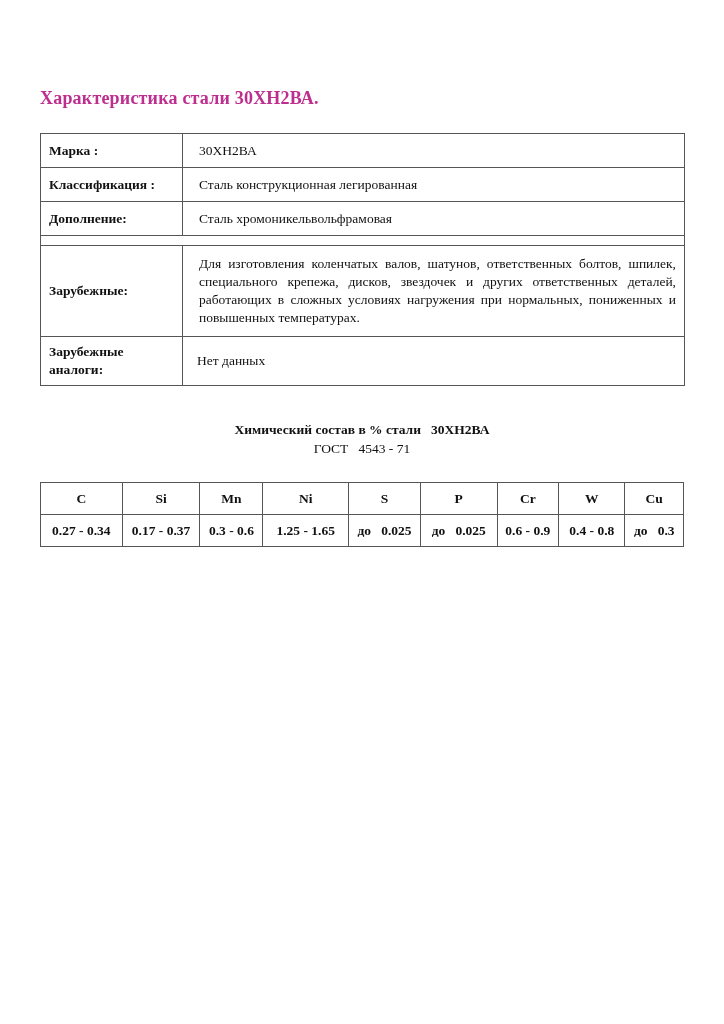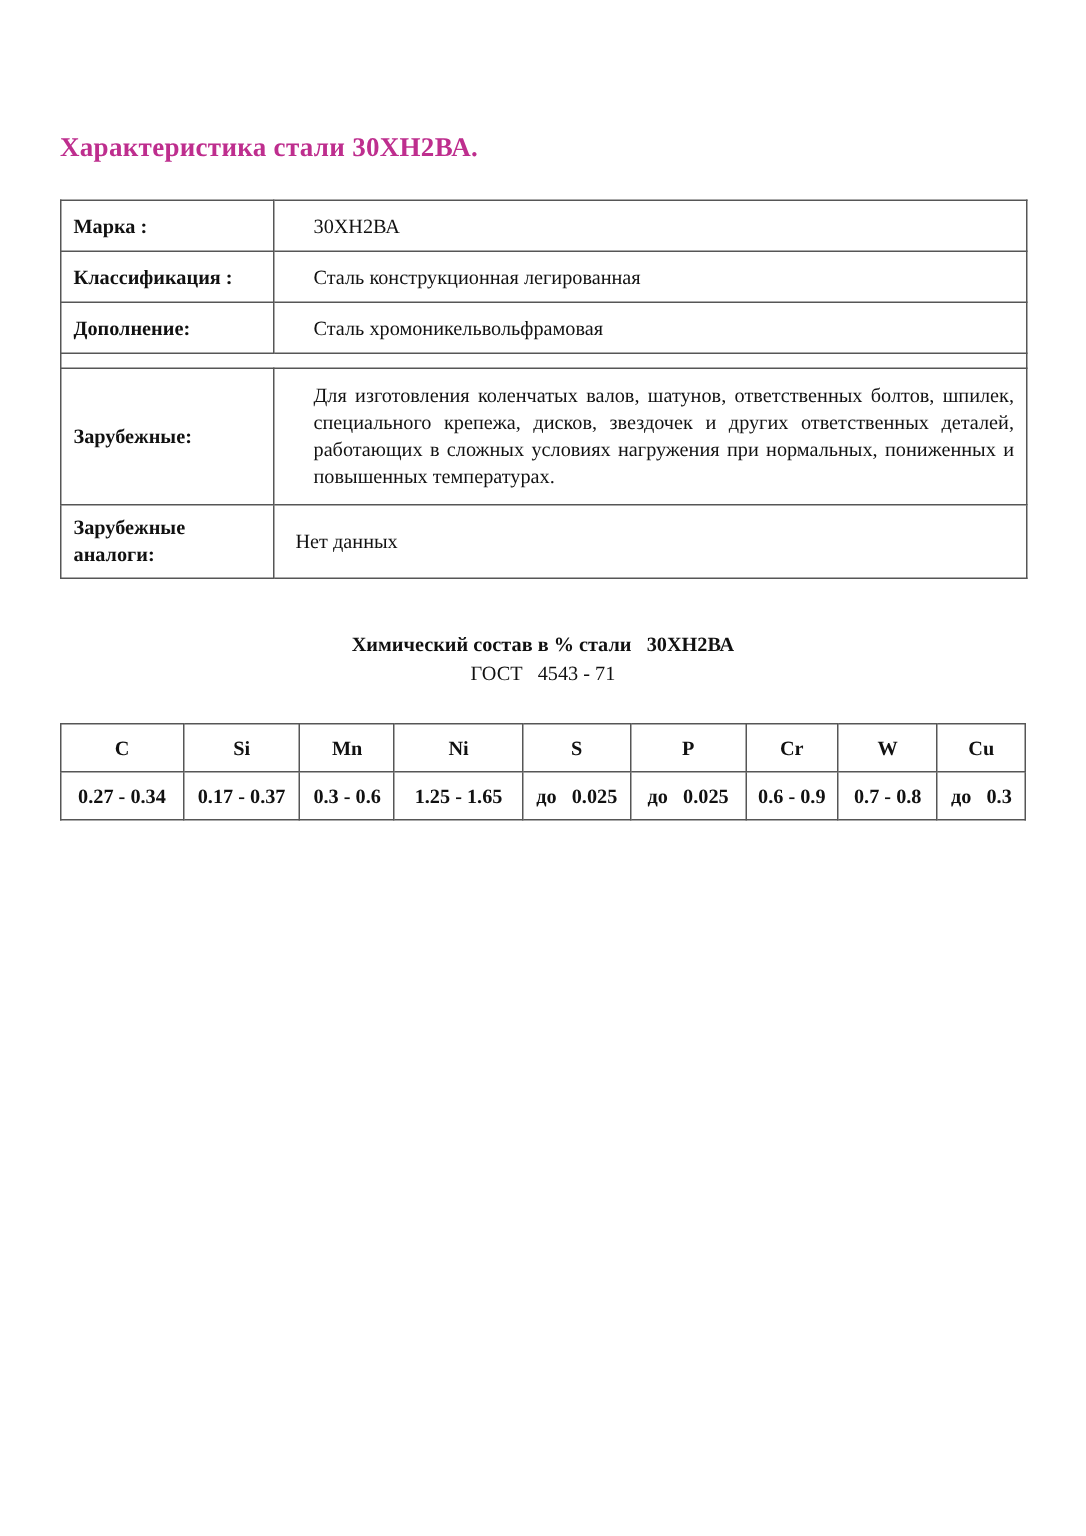--- a/index.html
+++ b/index.html
@@ -38,21 +38,21 @@
   }
   
   .info-table col.c-label { width: 142px; }
   .info-table col.c-value { width: 502px; }
   .info-table td.label {
     font-weight: bold;
     padding: 3px 8px;
     line-height: 1.3;
   }
   .info-table td.value {
-    padding: 3px 8px 3px 26px;
+    padding: 3px 8px 3px 16px;
     line-height: 1.32;
   }
   .info-table tr.r-short td { height: 27px; }
   .info-table tr.r-apply td { height: 80px; }
   .info-table tr.r-apply td.value { text-align: justify; padding-top: 5px; padding-bottom: 5px; }
   .info-table tr.r-analog td { height: 42px; }
   .info-table tr.r-analog td.value { padding-left: 14px; margin-left: 32px; }
   .info-table tr.spacer td {
     height: 9px;
     padding: 0;
@@ -156,19 +156,19 @@
         <th>Cu</th>
       </tr>
       <tr>
         <td>0.27 - 0.34</td>
         <td>0.17 - 0.37</td>
         <td>0.3 - 0.6</td>
         <td>1.25 - 1.65</td>
         <td>до &nbsp; 0.025</td>
         <td>до &nbsp; 0.025</td>
         <td>0.6 - 0.9</td>
-        <td>0.7 - 0.8</td>
+        <td>0.4 - 0.8</td>
         <td>до &nbsp; 0.3</td>
       </tr>
     </tbody>
   </table>
 
 </div>
 
 </body></html>

